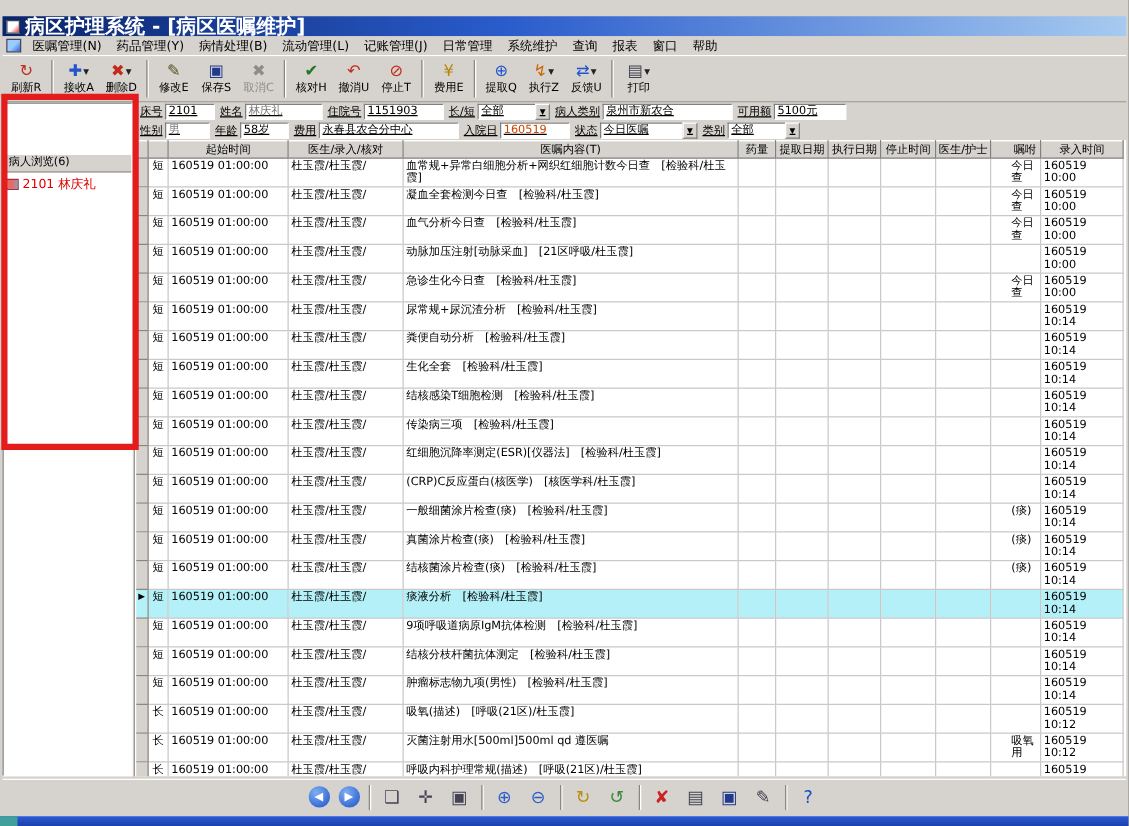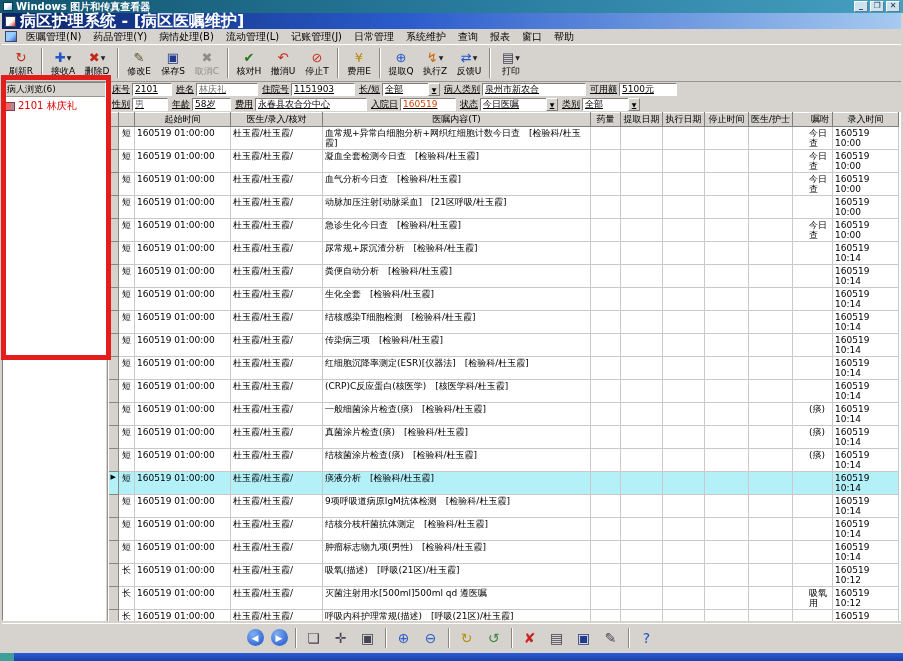--- a/index.html
+++ b/index.html
@@ -35,21 +35,21 @@
   .tb-top{display:flex;align-items:center;height:16px;}
   .tb-ico{font-size:13px;line-height:14px;}
   .tb-arrow{font-size:6px;margin-left:1px;color:#222;}
   .tb-lbl{font-size:9px;line-height:11px;white-space:nowrap;}
   .tb-btn.disabled .tb-ico,.tb-btn.disabled .tb-lbl{color:#8f8c86;}
   .tb-sep{width:2px;height:30px;border-left:1px solid #8a877f;border-right:1px solid #fff;margin:0 3px;}
 
   
   .sidebar{position:absolute;top:82px;left:2px;width:104px;bottom:40px;background:#fff;
     border:1px solid;border-color:#808080 #fff #fff #808080;}
-  .sidebar-header{height:14px;background:#d6d3ce;border-bottom:1px solid #9a968f;font-size:9px;line-height:13px;padding-left:4px;}
+  .sidebar-header{height:14px;background:#d6d3ce;border-bottom:1px solid #9a968f;font-size:9px;line-height:13px;padding-left:4px;margin-top:41px;}
   .patient-item{display:flex;align-items:center;gap:3px;padding:2px 2px;color:#e00000;font-size:10px;white-space:nowrap;}
   .patient-icon{width:10px;height:9px;background:linear-gradient(90deg,#e66 50%,#7ab);border:1px solid #934;flex:0 0 auto;}
 
   
   .patient-bar{position:absolute;top:82px;left:107px;right:2px;height:30px;background:#d6d3ce;font-size:9px;text-decoration:underline;}
   .p-row{display:flex;align-items:center;height:15px;padding-left:1px;white-space:nowrap;}
   .p-label{margin:0 2px 0 4px;}
   .p-box{height:13px;background:#fff;border:1px solid;border-color:#808080 #fff #fff #808080;
     padding:0 2px;line-height:11px;overflow:hidden;}
   .p-combo{display:flex;align-items:stretch;}
@@ -87,29 +87,20 @@
 
   
   .annotation{position:absolute;left:1px;top:75px;width:110px;height:285px;border:5px solid #e51c1c;
     pointer-events:none;z-index:50;}
 </style>
 </head>
 <body>
 
 <div class="screen">
 
-  <div class="outer-titlebar">
-    <span class="viewer-icon"></span>
-    <span>Windows 图片和传真查看器</span>
-    <span class="win-controls">
-        <span class="win-btn">_</span>
-        <span class="win-btn">❐</span>
-        <span class="win-btn">✕</span>
-      </span>
-  </div>
 
   <div class="app-titlebar">
     <span class="app-icon"></span>
     <span>病区护理系统 - [病区医嘱维护]</span>
   </div>
 
   <div class="menubar">
     <span class="mdi-icon"></span>
     <span class="menu-items"><span class="menu-item">医嘱管理(N)</span><span class="menu-item">药品管理(Y)</span><span class="menu-item">病情处理(B)</span><span class="menu-item">流动管理(L)</span><span class="menu-item">记账管理(J)</span><span class="menu-item">日常管理</span><span class="menu-item">系统维护</span><span class="menu-item">查询</span><span class="menu-item">报表</span><span class="menu-item">窗口</span><span class="menu-item">帮助</span></span>
   </div>

